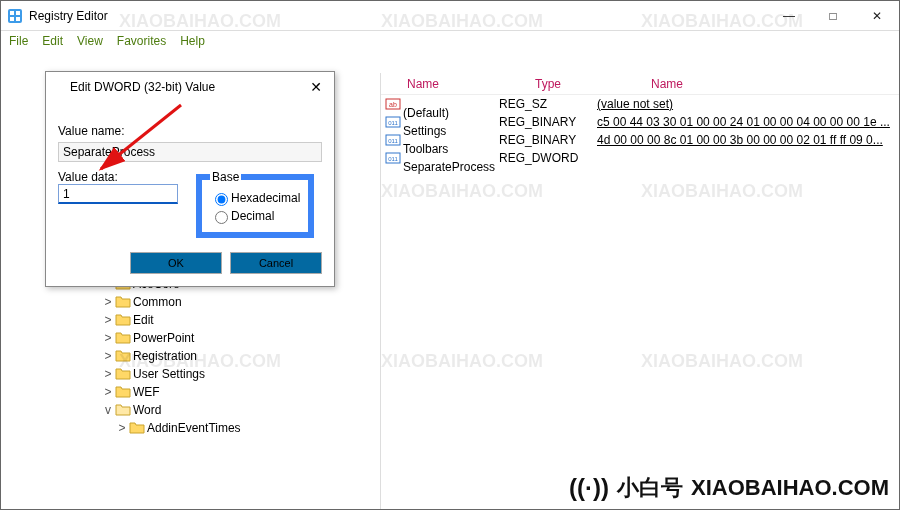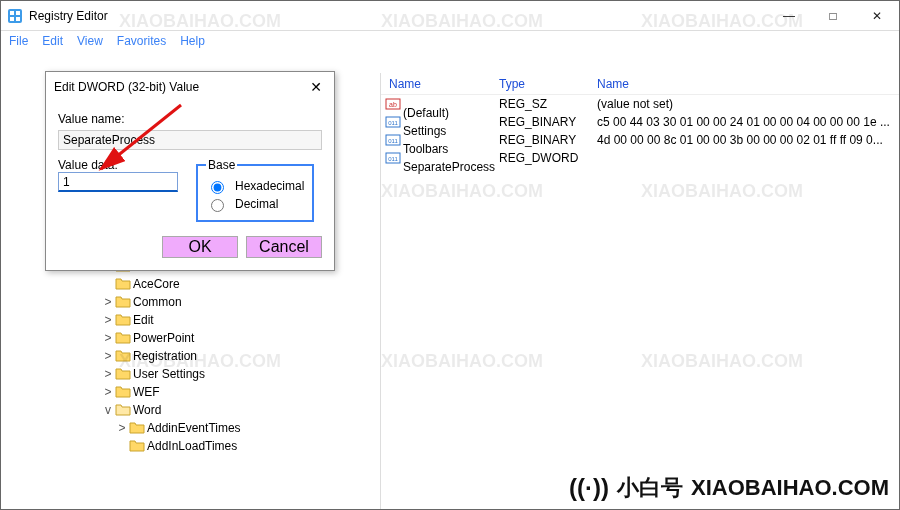--- a/index.html
+++ b/index.html
@@ -3,58 +3,58 @@
 <meta charset="utf-8">
 <style>
   * { box-sizing: border-box; }
   html, body { margin:0; padding:0; font-family: "Segoe UI", Tahoma, sans-serif; font-size:12px; color:#000; }
   .window { width:900px; height:510px; border:1px solid #666; background:#fff; position:relative; overflow:hidden; }
   .titlebar { height:30px; display:flex; align-items:center; padding:0 0 0 6px; border-bottom:1px solid #ddd; }
   .titlebar .icon { width:16px; height:16px; margin-right:6px; }
   .titlebar .title { flex:0 0 auto; }
   .titlebar .spacer { flex:1; }
   .winbtn { width:44px; height:30px; display:flex; align-items:center; justify-content:center; color:#222; }
-  .menubar { height:20px; display:flex; align-items:center; gap:14px; padding:0 8px; font-size:12px; color:#3b82f6; }
+  .menubar { height:20px; display:flex; align-items:center; gap:14px; padding:0 8px; font-size:12px; color:#4d7c0f; }
   .menubar span { }
   .addrbar { height:20px; padding:2px 6px; font-size:12px; }
   .bodyarea { position:absolute; top:72px; bottom:0; left:0; right:0; display:flex; }
   .treepane { width:380px; border-right:1px solid #ddd; overflow:hidden; position:relative; }
   .listpane { flex:1; overflow:hidden; }
   .listpane .hdr { display:flex; height:22px; align-items:center; border-bottom:1px solid #eee; padding-left:4px; }
-  .listpane .hdr div { font-size:12px; color:#1d4ed8; }
+  .listpane .hdr div { font-size:12px; color:#be185d;margin-left:18px; }
   .col-name { width:114px; padding-left:4px;}
   .col-type { width:98px; }
   .col-data { flex:1; }
   .row { display:flex; height:18px; align-items:center; padding-left:4px; font-size:12px; }
   .row .ic { width:16px; height:16px; margin-right:2px; }
   .row .n { width:96px; white-space:nowrap; overflow:hidden; text-overflow:ellipsis;margin-top:18px; }
   .row .t { width:98px; }
-  .row .d { flex:1; white-space:nowrap; overflow:hidden; text-overflow:ellipsis; }
+  .row .d { flex:1; white-space:nowrap; overflow:hidden; text-overflow:ellipsis;text-decoration:underline; }
   .tree { padding:4px 0 0 0; font-size:12px; }
   .tree .item { display:flex; align-items:center; height:18px; white-space:nowrap; }
   .tree .exp { width:14px; text-align:center; color:#555; }
   .tree .fic { width:16px; height:16px; margin-right:2px; }
   .tree .lbl { } .ind2 { padding-left:72px; }
   .ind3 { padding-left:86px; } .ind4 { padding-left:100px; } .ind5 { padding-left:114px; }
   
   .dialog { position:absolute; left:44px; top:70px; width:290px; background:#fff; border:1px solid #888; box-shadow:2px 2px 6px rgba(0,0,0,.25); z-index:10; }
-  .dialog .dtitle { height:30px; display:flex; align-items:center; padding:0 8px; font-size:12px; }
+  .dialog .dtitle { height:30px; display:flex; align-items:center; padding:0 8px; font-size:12px;margin-left:16px; }
   .dialog .dtitle .sp { flex:1; }
   .dialog .dtitle .x { width:20px; text-align:center; font-size:14px; }
   .dialog .dbody { padding:6px 12px 12px 12px; font-size:12px; }
-  .dialog .vn { margin-top:4px; }
+  .dialog .vn { margin-top:16px; }
   .dialog .vnval { border:1px solid #ccc; background:#f6f6f6; height:20px; padding:2px 4px; margin:4px 0 8px 0; }
   .dialog .vd-row { display:flex; gap:16px; }
   .dialog .vd-col { display:flex; flex-direction:column; }
   .dialog .vd-input { width:120px; height:20px; border:1px solid #7aa0da; border-bottom:2px solid #0a59c0; padding:0 4px; font-size:12px; }
-  .dialog fieldset { border:2px solid #3b82f6; padding:4px 8px 6px 8px; font-size:12px; }
+  .dialog fieldset { border:6px solid #3b82f6; padding:4px 8px 6px 8px; font-size:12px; }
   .dialog fieldset legend { font-size:12px; padding:0 2px; }
-  .dialog .radio { display:flex; align-items:center; gap:8px; margin:2px 0; }
+  .dialog .radio { display:flex; align-items:center; gap:0; margin:2px 0; }
   .dialog .btns { display:flex; gap:8px; justify-content:flex-end; margin-top:14px; }
-  .dialog .btn { width:76px; height:22px; border:1px solid #aaa; background:#f0abfc; display:flex; align-items:center; justify-content:center; font-size:16px; }
+  .dialog .btn { width:92px; height:22px; border:1px solid #aaa; background:#0369a1; display:flex; align-items:center; justify-content:center; font-size:11px; }
   .arrow { position:absolute; left:80px; top:100px; z-index:20; pointer-events:none; }
   
   .wm { position:absolute; right:10px; bottom:6px; font-size:22px; font-weight:700; color:#111; display:flex; align-items:center; gap:8px; z-index:5; }
   .wm .ico { font-size:24px; }
   .wm .cn { font-size:22px; }
   .bgwm { position:absolute; inset:0; pointer-events:none; opacity:.08; z-index:1; }
   .bgwm span { position:absolute; font-size:18px; color:#000; font-weight:600; }
 </style>
 </head>
 <body>
@@ -232,27 +232,20 @@
               <path d="M1 3h5l1 2h8v8H1z" fill="#ffe9a8" stroke="#caa42e"></path>
             </svg>
             <span class="lbl">Word</span>
           </div>
           <div class="item ind5">
             <span class="exp">&gt;</span>
             <svg class="fic" viewBox="0 0 16 16">
               <path d="M1 3h5l1 2h8v8H1z" fill="#ffd867" stroke="#caa42e"></path>
             </svg>
             <span class="lbl">AddinEventTimes</span>
-          </div>
-          <div class="item ind5">
-            <span class="exp"></span>
-            <svg class="fic" viewBox="0 0 16 16">
-              <path d="M1 3h5l1 2h8v8H1z" fill="#ffd867" stroke="#caa42e"></path>
-            </svg>
-            <span class="lbl">AddInLoadTimes</span>
           </div>
         </div>
     </div>
     <div class="listpane">
       <div class="hdr">
         <div class="col-name">Name</div>
         <div class="col-type">Type</div>
         <div class="col-data">Name</div>
       </div>
       <div id="rows">

